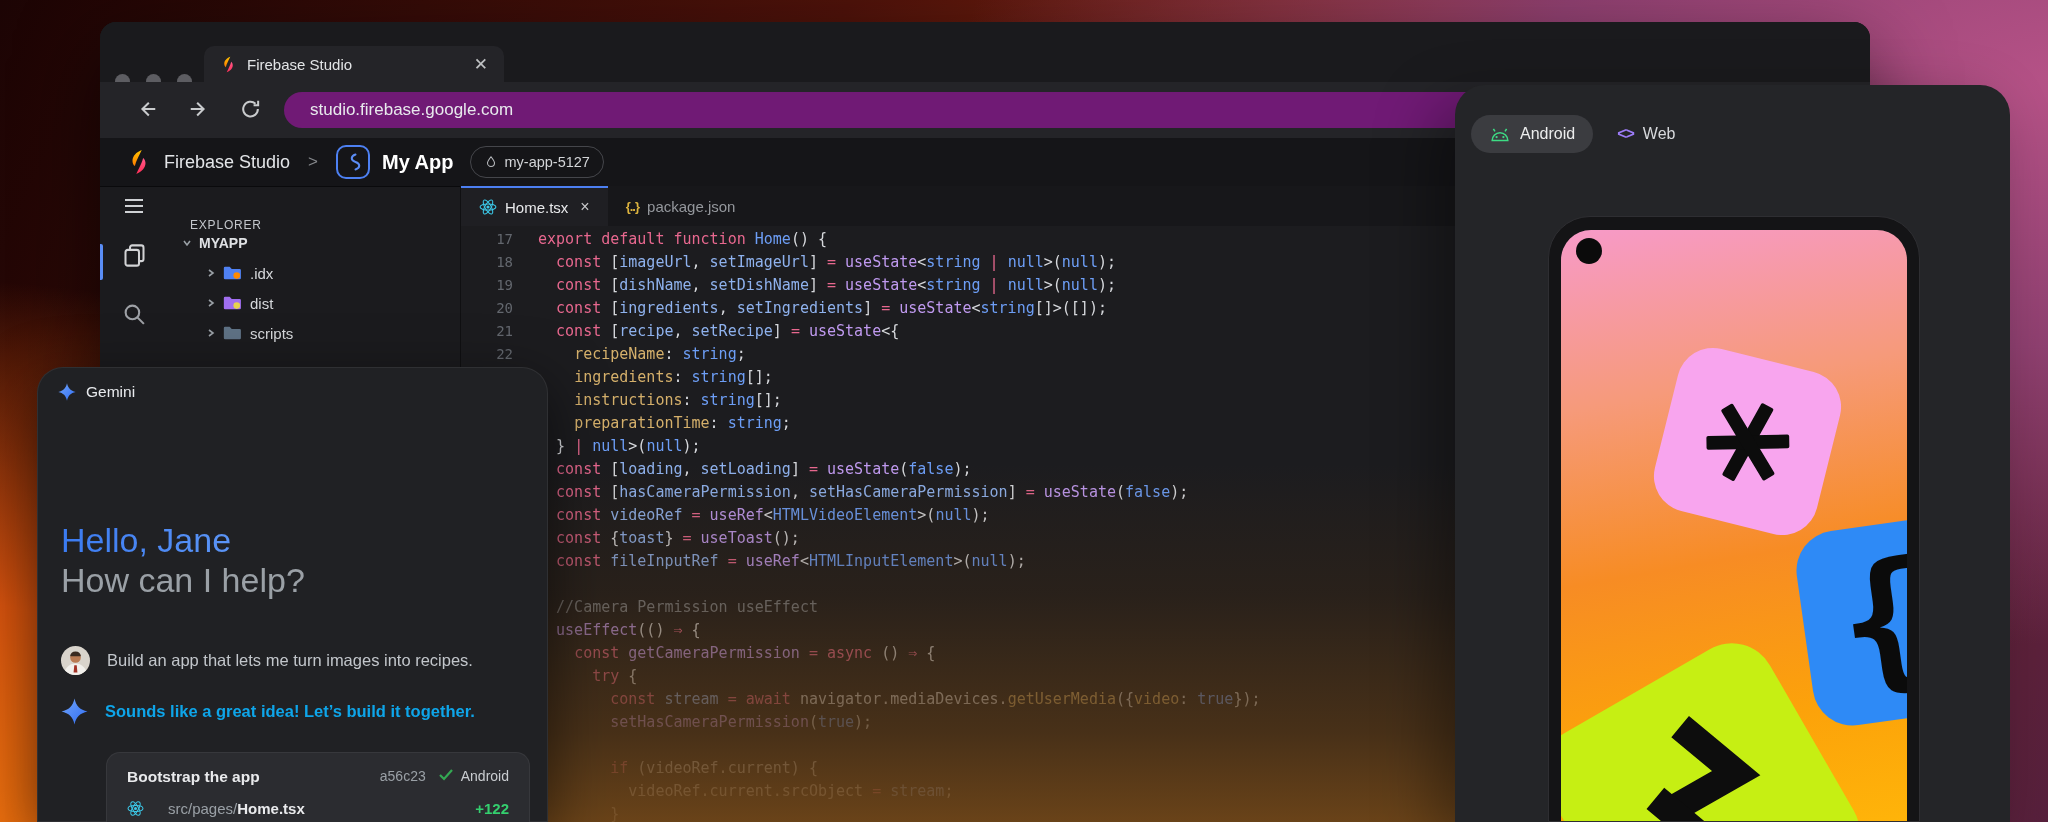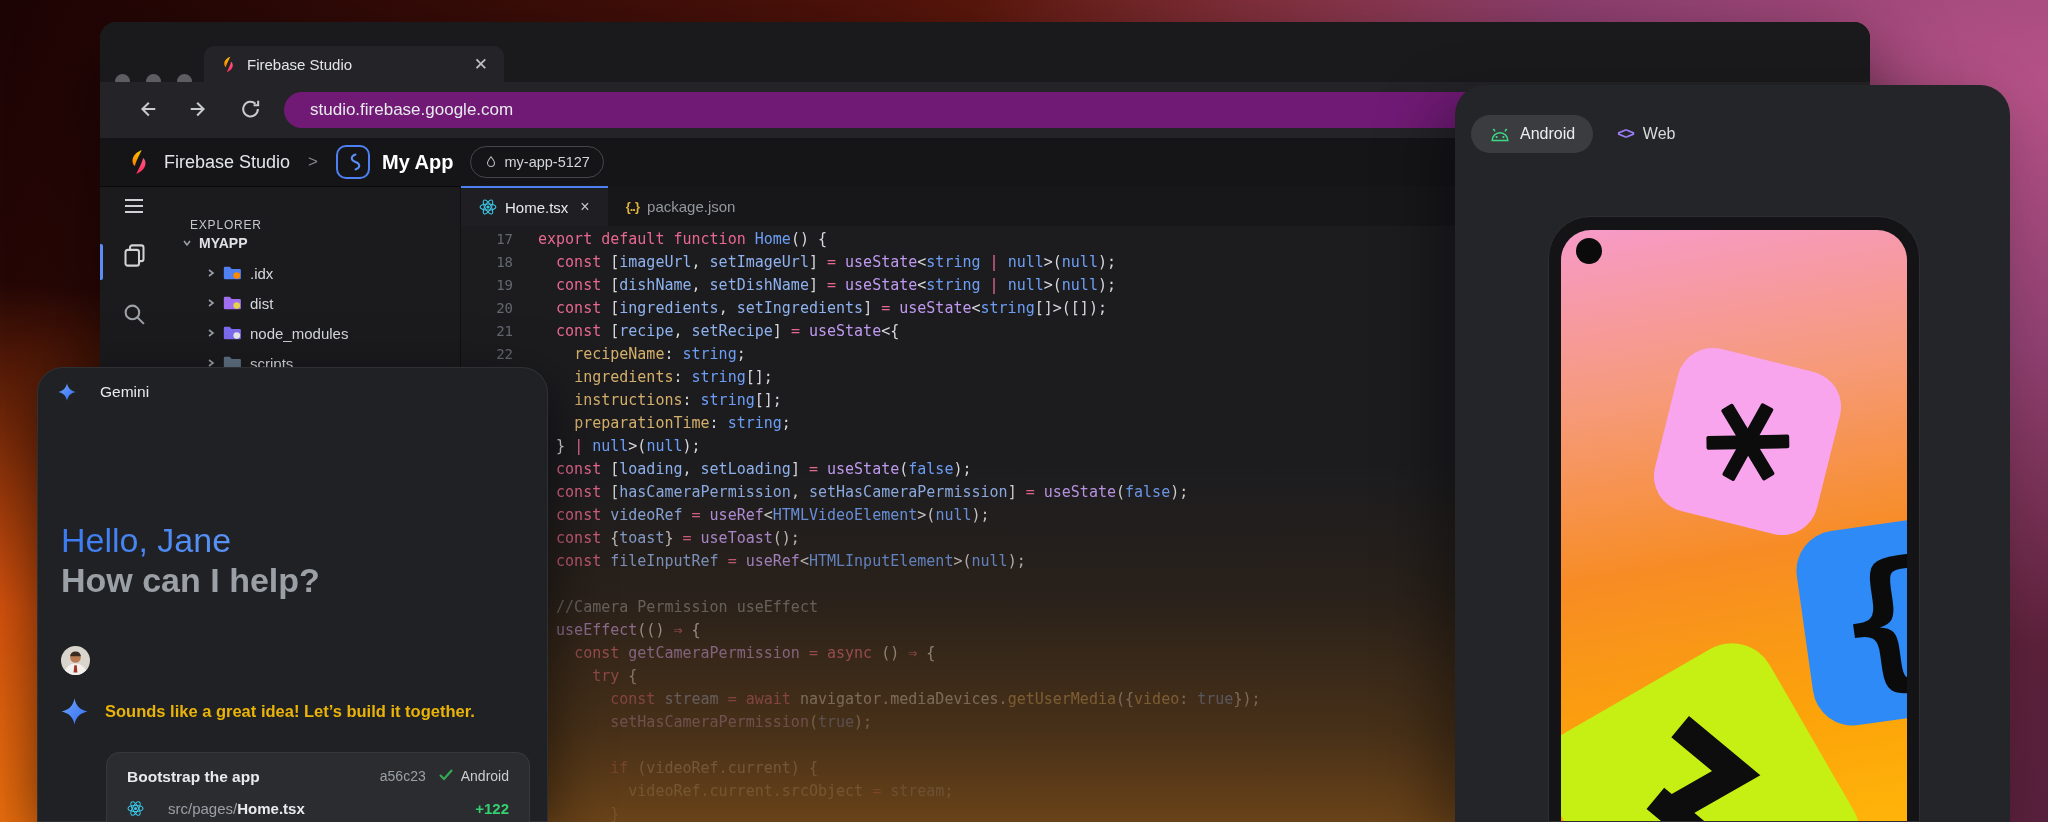--- a/index.html
+++ b/index.html
@@ -58,29 +58,29 @@
     background:linear-gradient(180deg, rgba(66,42,18,0) 40%, rgba(66,42,18,.35) 62%, rgba(84,54,22,.78) 85%, rgba(112,70,24,.92) 100%);}
   #code-lines{position:absolute;left:0;top:2px;white-space:pre;}
   .code-line{height:23px;}
   .ln{display:inline-block;width:52px;text-align:right;margin-right:25px;color:#63676e;font-size:14px;}
   .sy-k{color:var(--syn-k);} .sy-b{color:var(--syn-b);} .sy-v{color:var(--syn-v);}
   .sy-f{color:var(--syn-f);} .sy-o{color:var(--syn-o);} .sy-c{color:var(--syn-c);} .sy-w{color:var(--syn-w);}
   
   #gemini{position:absolute;left:37px;top:367px;width:511px;height:455px;background:#202124;
     border:1px solid rgba(255,255,255,.07);border-radius:26px 26px 0 0;z-index:4;
     box-shadow:0 18px 60px rgba(0,0,0,.55);box-sizing:border-box;}
-  .ghead{position:absolute;left:20px;top:15px;display:flex;align-items:center;gap:24px;}
+  .ghead{position:absolute;left:20px;top:15px;display:flex;align-items:center;gap:10px;}
   .ghead span{font-size:15.5px;color:#e8eaed;}
   .greet{position:absolute;left:23px;top:152px;font-size:34px;line-height:40px;font-weight:500;}
   .greet .l1{background:linear-gradient(90deg,#3a7bf2,#6aa0f8);-webkit-background-clip:text;background-clip:text;color:transparent;}
-  .greet .l2{color:#9aa0a6;font-weight:bold;}
+  .greet .l2{color:#9aa0a6;}
   .chat-row{position:absolute;left:23px;display:flex;align-items:center;gap:17px;}
   .msg{font-size:16.5px;}
   .msg.user{color:#c2c6cb;}
-  .msg.ai{color:#eab308;font-weight:600;}
+  .msg.ai{color:#0ea5e9;font-weight:600;}
   .gcard{position:absolute;left:68px;top:384px;width:424px;height:96px;background:#2b2c30;border:1px solid rgba(255,255,255,.06);
     border-radius:14px;box-sizing:border-box;padding:15px 20px;}
   .gcard .hrow{display:flex;align-items:flex-start;}
   .gcard .ctitle{font-size:15.5px;font-weight:600;color:#e9eaec;flex:1;}
   .gcard .commit{font-size:14px;color:#9aa0a6;margin-right:12px;}
   .gcard .cur{font-size:14px;color:#c9ccd0;margin-left:7px;}
   .gcard .frow{display:flex;align-items:center;margin-top:14px;gap:24px;}
   .gcard .fpath{font-size:15px;color:#9aa0a6;flex:1;}
   .gcard .fpath b{color:#e9eaec;font-weight:600;}
   .gcard .diff{font-size:15px;font-weight:600;color:var(--diff-green,#34cf6e);}
@@ -226,30 +226,20 @@
                   <path d="M2 7a3 3 0 0 1 3-3h11l5 5h19a3 3 0 0 1 3 3v19a3 3 0 0 1-3 3H5a3 3 0 0 1-3-3V7Z" fill="#a06ef0"></path>
                   <circle cx="33" cy="25" r="8" fill="#e6d34d"></circle>
                 </svg>
                 <span class="tlabel">dist</span>
               </div>
               <div class="tree-row">
                 <svg class="tchev" viewBox="0 0 10 10">
                   <polyline points="3,2 7,5 3,8"></polyline>
                 </svg>
                 <svg class="tfolder" viewBox="0 0 48 40">
-                  <path d="M2 7a3 3 0 0 1 3-3h11l5 5h19a3 3 0 0 1 3 3v19a3 3 0 0 1-3 3H5a3 3 0 0 1-3-3V7Z" fill="#7c6cf0"></path>
-                  <circle cx="33" cy="25" r="8" fill="#e8e8ea"></circle>
-                </svg>
-                <span class="tlabel">node_modules</span>
-              </div>
-              <div class="tree-row">
-                <svg class="tchev" viewBox="0 0 10 10">
-                  <polyline points="3,2 7,5 3,8"></polyline>
-                </svg>
-                <svg class="tfolder" viewBox="0 0 48 40">
                   <path d="M2 7a3 3 0 0 1 3-3h11l5 5h19a3 3 0 0 1 3 3v19a3 3 0 0 1-3 3H5a3 3 0 0 1-3-3V7Z" fill="#5f7285"></path>
                 </svg>
                 <span class="tlabel">scripts</span>
               </div>
             </div>
         </div>
       </div>
 
       <div class="editor">
         <div class="tabstrip">
@@ -305,20 +295,21 @@
             </clipPath>
           </defs>
         <g clip-path="url(#avc)">
           <rect width="24" height="24" fill="#d9d4cc"></rect>
           <circle cx="12" cy="9.5" r="4.4" fill="#b97a52"></circle>
           <path d="M12 4.5a4.6 4.6 0 0 0-4.5 4h9a4.6 4.6 0 0 0-4.5-4Z" fill="#3a2a20"></path>
           <path d="M2.5 24a9.5 9.5 0 0 1 19 0Z" fill="#f2f0ec"></path>
           <path d="M11 16h2l.6 6h-3.2Z" fill="#a33327"></path>
         </g>
       </svg>
+      <span class="msg user">Build an app that lets me turn images into recipes.</span>
     </div>
 
     <div class="chat-row" style="top:330px">
       <svg width="27" height="27" viewBox="0 0 100 100">
         <path d="M50 2C55.5 29 71 44.5 98 50 71 55.5 55.5 71 50 98 44.5 71 29 55.5 2 50 29 44.5 44.5 29 50 2Z" fill="url(#gs)"></path>
       </svg>
       <span class="msg ai">Sounds like a great idea! Let’s build it together.</span>
     </div>
 
     <div class="gcard">

